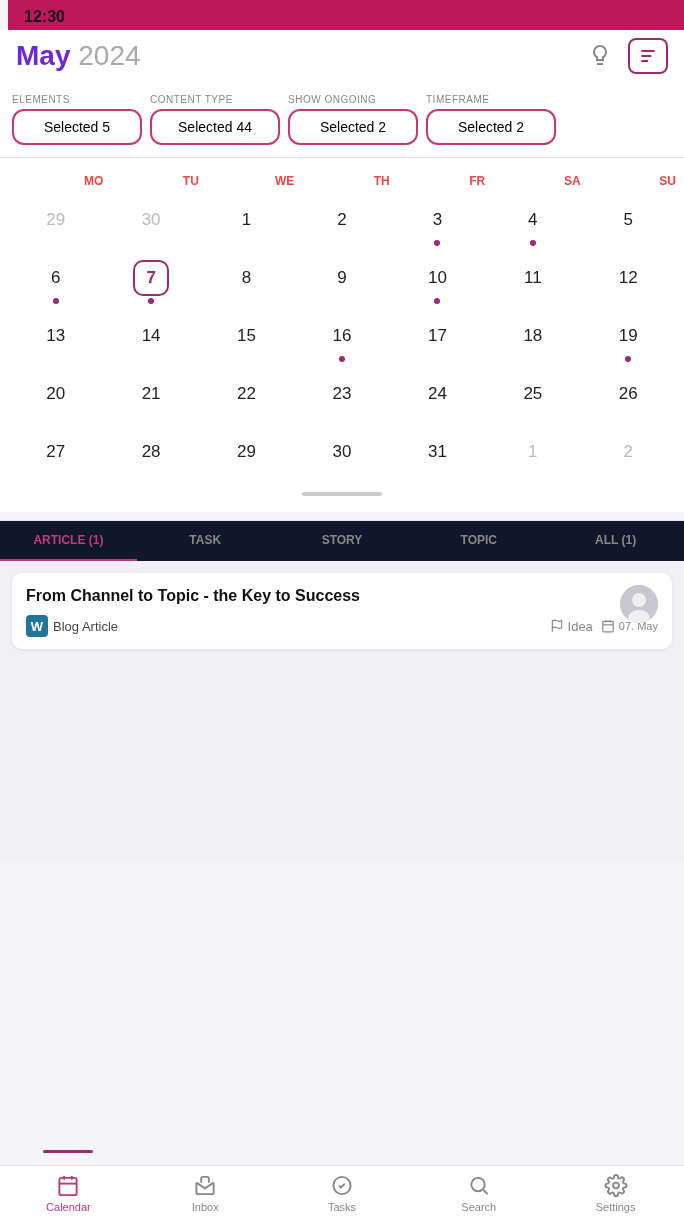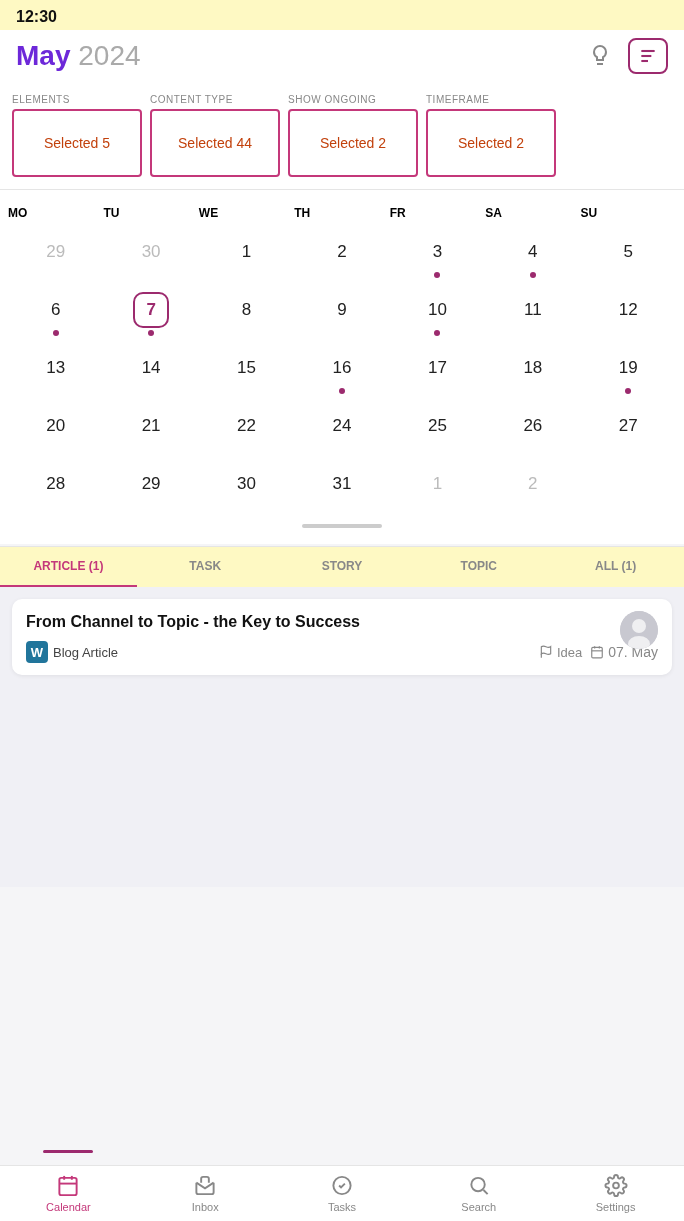--- a/index.html
+++ b/index.html
@@ -8,25 +8,26 @@
       font-family: -apple-system, BlinkMacSystemFont, 'Segoe UI', sans-serif;
       background: #f5f5f7;
       width: 684px;
       min-height: 1221px;
       position: relative;
       overflow-x: hidden;
     }
 
     
     .status-bar {
-      background: #fef9c3;
+      background: #be185d;
       padding: 8px 16px 4px;
       font-size: 16px;
       font-weight: 600;
       color: #111;
+      margin-left: 8px;
     }
 
     
     .header {
       background: #fff;
       padding: 8px 16px 12px;
       display: flex;
       align-items: center;
       justify-content: space-between;
     }
@@ -81,47 +82,47 @@
       margin-bottom: 4px;
     }
     .filter-group {
       display: flex;
       flex-direction: column;
       min-width: 130px;
       justify-content: center;
     }
     .filter-chip {
       border: 2px solid #c4387a;
-      border-radius: 4px;
-      padding: 24px 12px;
+      border-radius: 12px;
+      padding: 8px 12px;
       background: #fff;
-      color: #c2410c;
+      color: #000000;
       font-size: 14px;
       font-weight: 500;
       cursor: pointer;
       white-space: nowrap;
       text-align: center;
     }
 
     
     .calendar-section {
       background: #fff;
       padding: 12px 0;
     }
     .calendar-weekdays {
       display: grid;
       grid-template-columns: repeat(7, 1fr);
       padding: 0 8px;
       margin-bottom: 4px;
     }
     .weekday-label {
-      text-align: left;
+      text-align: right;
       font-size: 12px;
       font-weight: 600;
-      color: #000000;
+      color: #ef4444;
       padding: 4px 0;
     }
     .calendar-grid {
       display: grid;
       grid-template-columns: repeat(7, 1fr);
       padding: 0 8px;
       row-gap: 2px;
     }
     .calendar-day {
       display: flex;
@@ -168,24 +169,24 @@
     }
     .scroll-bar {
       width: 80px;
       height: 4px;
       background: #ccc;
       border-radius: 2px;
     }
 
     
     .content-tabs {
-      background: #fef9c3;
+      background: #0f172a;
       display: flex;
       border-top: 1px solid #e5e5e5;
-      margin-top: 2px;
+      margin-top: 8px;
     }
     .content-tab {
       flex: 1;
       text-align: center;
       padding: 12px 4px;
       font-size: 12px;
       font-weight: 600;
       color: #888;
       cursor: pointer;
       border-bottom: 2px solid transparent;
@@ -260,21 +261,21 @@
       display: flex;
       align-items: center;
       gap: 4px;
       font-size: 13px;
       color: #888;
     }
     .date-badge {
       display: flex;
       align-items: center;
       gap: 4px;
-      font-size: 14px;
+      font-size: 11px;
       color: #888;
     }
 
     
     .bottom-nav {
       position: fixed;
       bottom: 0;
       left: 0;
       width: 684px;
       background: #fff;
@@ -462,20 +463,24 @@
       <div class="calendar-day">
         <div class="day-number">20</div>
         <div class="day-dot-placeholder"></div>
       </div>
       <div class="calendar-day">
         <div class="day-number">21</div>
         <div class="day-dot-placeholder"></div>
       </div>
       <div class="calendar-day">
         <div class="day-number">22</div>
+        <div class="day-dot-placeholder"></div>
+      </div>
+      <div class="calendar-day">
+        <div class="day-number">23</div>
         <div class="day-dot-placeholder"></div>
       </div>
       <div class="calendar-day">
         <div class="day-number">24</div>
         <div class="day-dot-placeholder"></div>
       </div>
       <div class="calendar-day">
         <div class="day-number">25</div>
         <div class="day-dot-placeholder"></div>
       </div>

